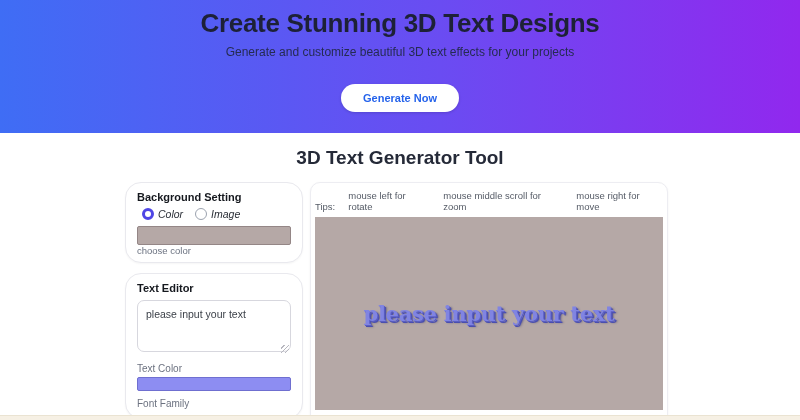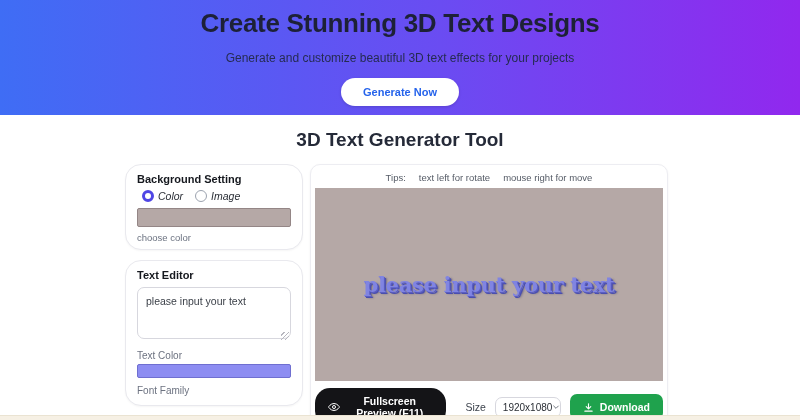--- a/index.html
+++ b/index.html
@@ -1,25 +1,25 @@
 <!DOCTYPE html>
 <html><head>
 <meta charset="utf-8">
 <style>
   * { box-sizing: border-box; margin: 0; padding: 0; }
   html, body { width: 800px; height: 420px; overflow: hidden; background: #ffffff;
     font-family: "Liberation Sans", sans-serif; }
 
   
-  .hero { height: 115px; text-align: center;
+  .hero { height: 133px; text-align: center;
     background: linear-gradient(90deg, #3f6df5 0%, #6a4cf2 55%, #9128ee 100%); }
   .hero h1 { font-size: 26px; font-weight: bold; color: #1d2137; padding-top: 8px;
     letter-spacing: -0.3px; }
-  .hero p { font-size: 12px; color: #252b52; margin-top: 12px; }
-  .cta-btn { margin-top: 13px; background: #ffffff; color: #2563eb; border: none;
+  .hero p { font-size: 12px; color: #252b52; margin-top: 6px; }
+  .cta-btn { margin-top: 25px; background: #ffffff; color: #2563eb; border: none;
     border-radius: 17px; padding: 8px 22px; font-size: 11px; font-weight: bold;
     cursor: pointer; box-shadow: 0 1px 3px rgba(0,0,0,0.15); font-family: inherit; }
 
   
   .section-title { text-align: center; font-size: 19px; font-weight: bold;
     color: #252a38; margin: 14px 16px 13px; }
 
   
   .content { display: flex; gap: 7px; margin-left: 125px; align-items: flex-start; }
   .sidebar { width: 178px; flex: none; display: flex; flex-direction: column; gap: 10px; }
@@ -29,21 +29,21 @@
 
   .radio-row { display: flex; gap: 12px; align-items: center; margin: 4px 0 6px;
     padding-left: 5px; font-size: 10.5px; color: #2a2e36; }
   .radio-opt { display: flex; align-items: center; gap: 4px; cursor: pointer; font-style: italic; }
   .radio-dot { width: 12px; height: 12px; border-radius: 50%; background: #fff; flex: none; }
   .radio-dot.checked { border: 3.5px solid #4f46e5; }
   .radio-dot.unchecked { border: 1.5px solid #9ca3af; }
 
   .swatch { width: 100%; border-radius: 2px; cursor: pointer; }
   .bg-swatch { height: 19px; border: 1px solid #948686; }
-  .hint { font-size: 9.5px; color: #6b7280; margin-top: 5px; line-height: 11px; }
+  .hint { font-size: 9.5px; color: #6b7280; line-height: 11px; }
 
   .ta-wrap { position: relative; margin-top: 5px; }
   textarea { width: 100%; height: 52px; border: 1px solid #d7d7de; border-radius: 7px;
     padding: 7px 8px; font-size: 10.5px; color: #3a3f47; resize: none;
     font-family: inherit; line-height: 13px; outline: none; }
   .ta-wrap::after { content: ""; position: absolute; right: 2px; bottom: 3px;
     width: 8px; height: 8px;
     background: repeating-linear-gradient(135deg, transparent 0 2px, #b7b7bf 2px 3px); }
 
   .field-label { font-size: 10px; color: #6c7280; margin: 7px 0 3px; line-height: 11px; }
@@ -118,21 +118,22 @@
       <div class="swatch text-swatch" style="background-color: rgb(141, 141, 242);"></div>
       <div class="field-label">Font Family</div>
 
     </div>
 
   </aside>
 
   <section class="panel">
     <div class="tips">
       <span>Tips:</span>
-      <span>text left for rotate</span>
+      <span>mouse left for rotate</span>
+      <span>mouse middle scroll for zoom</span>
       <span>mouse right for move</span>
     </div>
     <div class="canvas" style="background-color: rgb(181, 168, 166);">
       <div class="text3d" style="color: rgb(128, 132, 226);">please input your text</div>
     </div>
     <div class="panel-bottom">
       <button class="btn-dark">
         <span class="icon">
           <svg width="12" height="12" viewBox="0 0 24 24" fill="none" stroke="#ffffff" stroke-width="2">
               <path d="M1 12s4-7 11-7 11 7 11 7-4 7-11 7S1 12 1 12z"></path>

